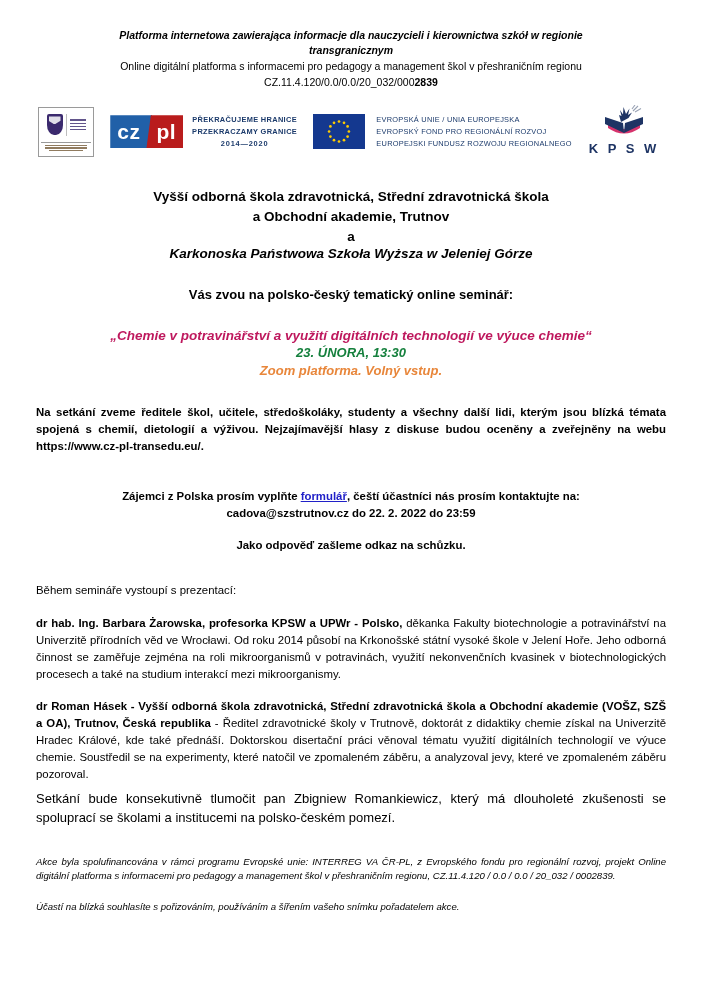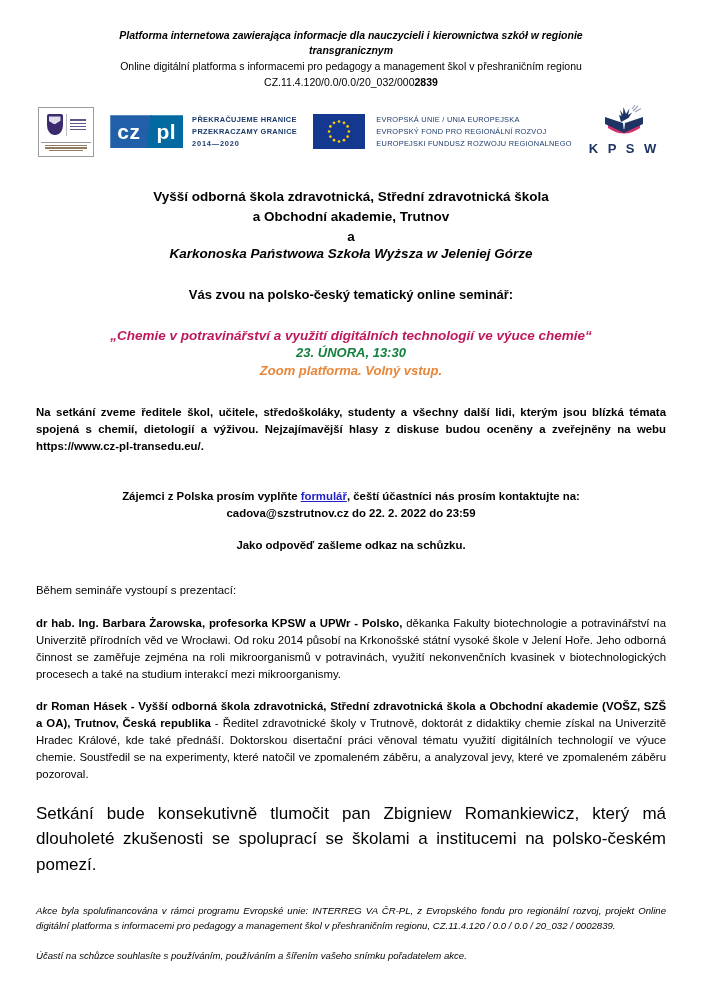--- a/index.html
+++ b/index.html
@@ -79,31 +79,31 @@
     display:block; width:16px; height:1.6px; background:#3b2a6e; opacity:.8;
   }
   .ls-caption {
     margin-top:2px; width:50px; border-top:1px solid #9a9a9a;
     padding-top:2px; display:flex; flex-direction:column; align-items:center; gap:1.2px;
   }
   .ls-caption i { display:block; width:42px; height:1.4px; background:#6b4f2a; opacity:.75; }
   .ls-caption i:nth-child(3){ width:34px; }
 
   
-  .logo-czpl { display: flex; align-items: center; gap: 9px; }
+  .logo-czpl { display: flex; align-items: center; gap: 9px; text-align: center; }
   .czpl-mark { display: flex; height: 33px; }
   .czpl-cz {
     background: #2160a8; color: #ffffff;
     font-weight: bold; font-size: 21px; letter-spacing: .5px;
     display: flex; align-items: center; padding: 0 8px 0 7px;
     clip-path: polygon(0 0, 100% 0, 88% 100%, 0 100%);
     padding-right: 12px;
   }
   .czpl-pl {
-    background: #0369a1; color: #ffffff;
+    background: #b91c1c; color: #ffffff;
     font-weight: bold; font-size: 21px; letter-spacing: .5px;
     display: flex; align-items: center; padding: 0 7px 0 10px;
     margin-left: -6px;
     clip-path: polygon(12% 0, 100% 0, 100% 100%, 0 100%);
   }
   .czpl-txt {
     font-size: 7.4px; font-weight: bold; line-height: 1.62;
     color: #1b3a6b; letter-spacing: .35px;
   }
   .czpl-txt div:nth-child(2){ color:#1b3a6b; }
@@ -171,21 +171,21 @@
   }
 
   .p-lead {
     font-size: 11.4px; line-height: 1.5; margin-top: 31px;
   }
   .p-bio {
     font-size: 11.4px; line-height: 1.5; text-align: justify; margin-top: 15px;
   }
   .p-bio b { font-weight: bold; }
   .p-plain {
-    font-size: 17px; line-height: 1.5; text-align: justify; margin-top: 17px;
+    font-size: 13px; line-height: 1.5; text-align: justify; margin-top: 5px;
   }
 
   .foot {
     font-size: 9.6px; font-style: italic; line-height: 1.52;
     text-align: justify; margin-top: 27px;
   }
   .foot2 {
     font-size: 9.6px; font-style: italic; line-height: 1.5;
     margin-top: 16px;
   }
@@ -299,15 +299,15 @@
 
   <div class="p-lead">Během semináře vystoupí s prezentací:</div>
 
   <div class="p-bio"><b>dr hab. Ing. Barbara Żarowska, profesorka KPSW a UPWr - Polsko,</b><span> děkanka Fakulty biotechnologie a potravinářství na Univerzitě přírodních věd ve Wrocławi. Od roku 2014 působí na Krkonošské státní vysoké škole v Jelení Hoře. Jeho odborná činnost se zaměřuje zejména na roli mikroorganismů v potravinách, využití nekonvenčních kvasinek v biotechnologických procesech a také na studium interakcí mezi mikroorganismy.</span></div>
 
   <div class="p-bio"><b>dr Roman Hásek - Vyšší odborná škola zdravotnická, Střední zdravotnická škola a Obchodní akademie (VOŠZ, SZŠ a OA), Trutnov, Česká republika</b><span> - Ředitel zdravotnické školy v Trutnově, doktorát z didaktiky chemie získal na Univerzitě Hradec Králové, kde také přednáší. Doktorskou disertační práci věnoval tématu využití digitálních technologií ve výuce chemie. Soustředil se na  experimenty, které natočil ve zpomaleném záběru, a analyzoval jevy, které ve zpomaleném záběru pozoroval.</span></div>
 
   <div class="p-plain">Setkání bude konsekutivně tlumočit pan Zbigniew Romankiewicz, který má dlouholeté zkušenosti se spoluprací se školami a institucemi na polsko-českém pomezí.</div>
 
   <div class="foot">Akce byla spolufinancována v rámci programu Evropské unie: INTERREG VA ČR-PL, z Evropského fondu pro regionální rozvoj, projekt Online digitální platforma s informacemi pro pedagogy a management škol v přeshraničním regionu, CZ.11.4.120 / 0.0 / 0.0 / 20_032 / 0002839.</div>
-  <div class="foot2">Účastí na schůzce souhlasíte s používáním, používáním a šířením vašeho snímku pořadatelem akce.</div>
+  <div class="foot2">Účastí na blízká souhlasíte s pořizováním, používáním a šířením vašeho snímku pořadatelem akce.</div>
 
 </div>
 
 </body></html>

